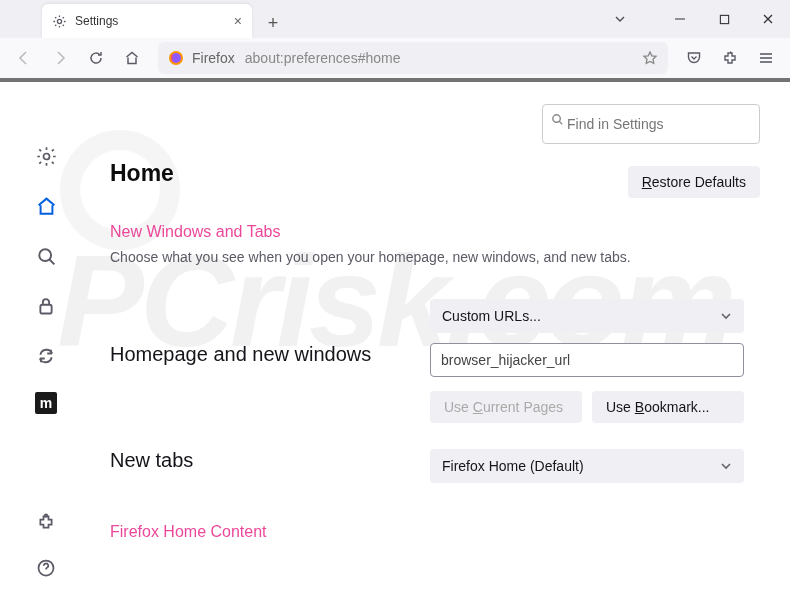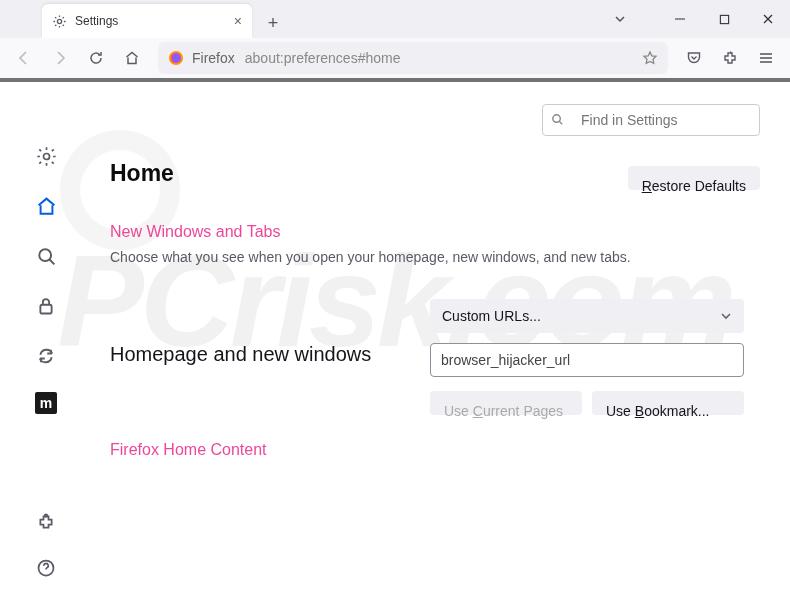--- a/index.html
+++ b/index.html
@@ -32,26 +32,26 @@
     
     .content { display: flex; height: calc(602px - 82px); position: relative; z-index: 1; }
     .sidebar { width: 92px; display: flex; flex-direction: column; align-items: center; padding-top: 60px; gap: 22px; }
     .sbtn { width: 28px; height: 28px; display: flex; align-items: center; justify-content: center; color: #5b5b66; cursor: pointer; }
     .sbtn.active { color: #0060df; }
     .sidebar-bottom { margin-top: auto; padding-bottom: 20px; display: flex; flex-direction: column; gap: 18px; align-items: center; }
     .m-icon { width: 22px; height: 22px; background: #1a1a1a; color: #fff; font-weight: bold; font-size: 14px; display: flex; align-items: center; justify-content: center; border-radius: 2px; }
     
     .main { flex: 1; padding: 24px 30px 0 18px; position: relative; }
     .search-settings { position: absolute; top: 22px; right: 30px; width: 218px; }
-    .search-settings input { width: 100%; height: 32px; border: 1px solid #ccc; border-radius: 4px; padding: 0 10px 0 38px; font-size: 14px; color: #666; background: #fff; }
+    .search-settings input { width: 100%; height: 40px; border: 1px solid #ccc; border-radius: 4px; padding: 0 10px 0 24px; font-size: 14px; color: #666; background: #fff; }
     .search-settings .sicon { position: absolute; left: 8px; top: 8px; color: #888; }
     
     h1.page-title { font-size: 23px; font-weight: 600; color: #0c0c0d; margin-top: 54px; margin-bottom: 36px; }
     .restore { position: absolute; right: 30px; top: 84px; }
-    .btn { background: #f0f0f4; border: none; border-radius: 4px; height: 24px; padding: 12px 14px; font-size: 14px; color: #15141a; cursor: pointer; }
+    .btn { background: #f0f0f4; border: none; border-radius: 4px; height: 32px; padding: 4px 14px; font-size: 14px; color: #15141a; cursor: pointer; }
     .btn.disabled { color: #aaa; }
     .btn u { text-decoration: underline; }
     
     h2.section { font-size: 16px; font-weight: 400; color: #ec4899; margin-bottom: 8px; }
     .section-desc { font-size: 14px; color: #5b5b66; margin-bottom: 34px; }
     
     .row { display: flex; align-items: flex-start; margin-bottom: 14px; min-height: 34px; }
     .row-label { width: 320px; font-size: 20px; color: #15141a; }
     .row-control { flex: 1; max-width: 314px; }
     
@@ -250,16 +250,29 @@
       <div class="row-control">
         <input class="text-input" type="text" value="browser_hijacker_url" style="">
       </div>
     </div>
 
     <div class="btn-row">
       <button class="btn disabled">Use <u>C</u>urrent Pages</button>
       <button class="btn">Use <u>B</u>ookmark...</button>
     </div>
 
+    <div class="row" style="margin-bottom:40px">
+      <div class="row-label">New tabs</div>
+      <div class="row-control">
+        <div class="select">
+          <span>Firefox Home (Default)</span>
+          <span class="chev">
+            <svg width="12" height="12" viewBox="0 0 12 12" stroke="currentColor" stroke-width="1.6" fill="none">
+                <path d="M2 4l4 4 4-4"></path>
+              </svg>
+          </span>
+        </div>
+      </div>
+    </div>
 
     <h2 class="section">Firefox Home Content</h2>
   </div>
 </div>
 
 </body></html>

